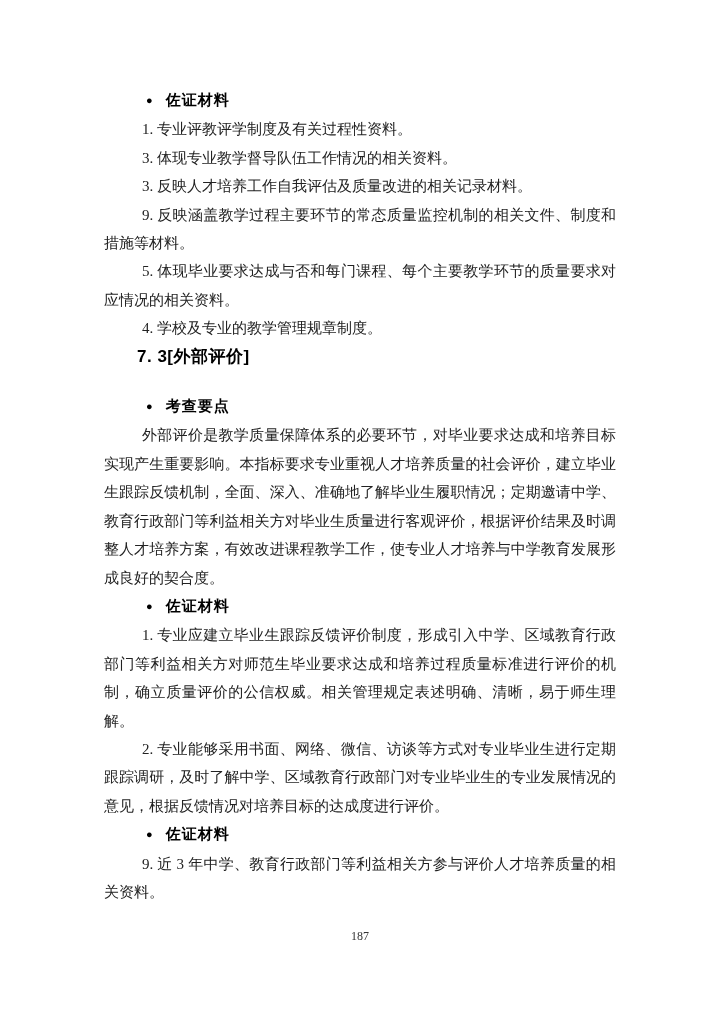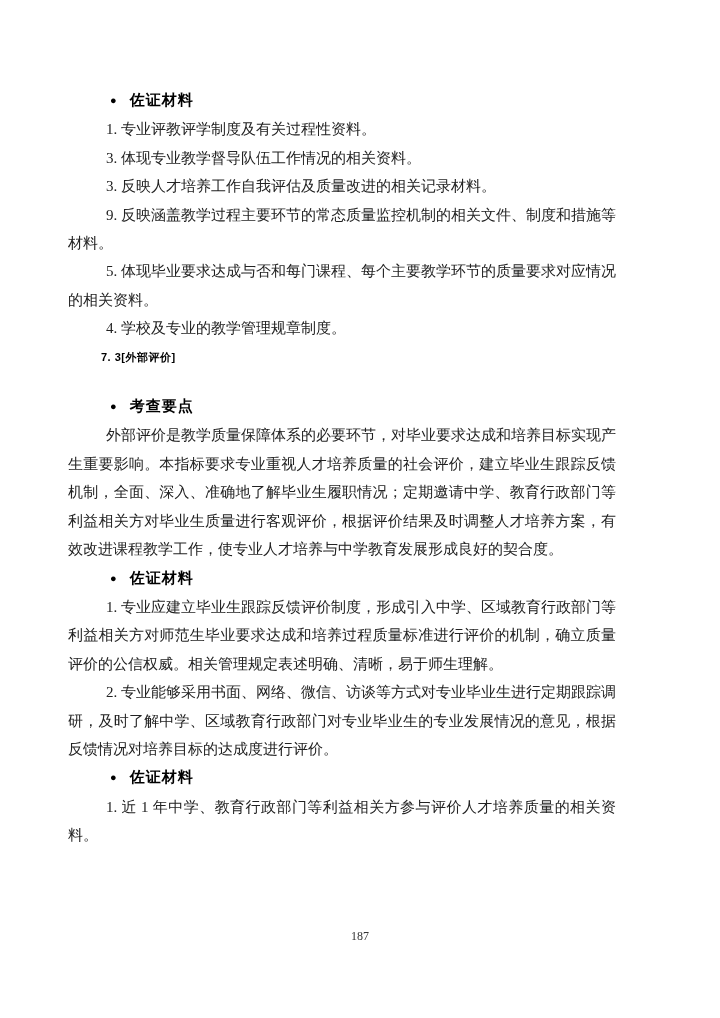--- a/index.html
+++ b/index.html
@@ -11,21 +11,21 @@
     width: 720px;
     height: 1018px;
     position: relative;
     font-family: "Liberation Serif", "DejaVu Serif", serif;
     overflow: hidden;
   }
   .page {
     box-sizing: border-box;
     width: 720px;
     height: 1018px;
-    padding: 86px 104px 0 68px;
+    padding: 86px 104px 0 104px;
     color: #222222;
     font-size: 15px;
     line-height: 28.4px;
     text-align: justify;
   }
   .page p {
     margin: 0;
     padding: 0;
   }
   .body-para {
@@ -42,21 +42,21 @@
   .bullet-glyph {
     font-size: 11px;
     margin-right: 13px;
     letter-spacing: 0;
     position: relative;
     top: -1px;
   }
   .section-heading {
     font-family: "Liberation Sans", "DejaVu Sans", sans-serif;
     font-weight: bold;
-    font-size: 11px;
+    font-size: 17px;
     color: #000000;
     margin: 0 0 21px 0;
     text-indent: 33px;
     line-height: 28.4px;
     text-align: left;
     letter-spacing: 0.5px;
   }
   .intro-para {
     font-family: "Liberation Sans", "DejaVu Sans", sans-serif;
     font-weight: bold;
@@ -95,17 +95,17 @@
 
   <p class="body-para">外部评价是教学质量保障体系的必要环节，对毕业要求达成和培养目标实现产生重要影响。本指标要求专业重视人才培养质量的社会评价，建立毕业生跟踪反馈机制，全面、深入、准确地了解毕业生履职情况；定期邀请中学、教育行政部门等利益相关方对毕业生质量进行客观评价，根据评价结果及时调整人才培养方案，有效改进课程教学工作，使专业人才培养与中学教育发展形成良好的契合度。</p>
 
   <p class="bullet-heading"><span class="bullet-glyph">●</span><span>佐证材料</span></p>
 
   <p class="body-para">1. 专业应建立毕业生跟踪反馈评价制度，形成引入中学、区域教育行政部门等利益相关方对师范生毕业要求达成和培养过程质量标准进行评价的机制，确立质量评价的公信权威。相关管理规定表述明确、清晰，易于师生理解。</p>
   <p class="body-para">2. 专业能够采用书面、网络、微信、访谈等方式对专业毕业生进行定期跟踪调研，及时了解中学、区域教育行政部门对专业毕业生的专业发展情况的意见，根据反馈情况对培养目标的达成度进行评价。</p>
 
   <p class="bullet-heading"><span class="bullet-glyph">●</span><span>佐证材料</span></p>
 
-  <p class="body-para">1. 近 1 年中学、教育行政部门等利益相关方参与评价人才培养质量的相关资料。</p>
+  <p class="body-para">9. 近 3 年中学、教育行政部门等利益相关方参与评价人才培养质量的相关资料。</p>
 
 </div>
 
 <div class="page-number">187</div>
 
 </body></html>

